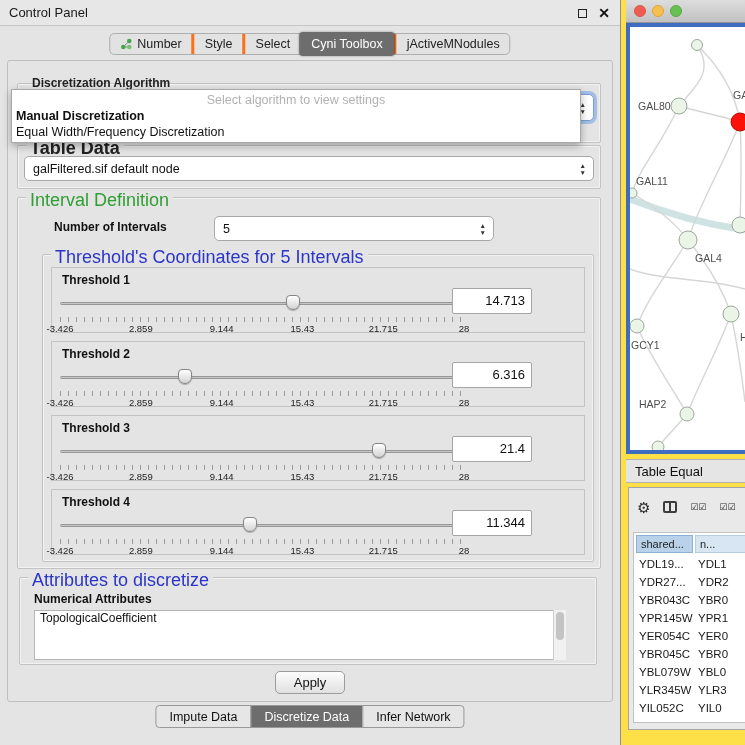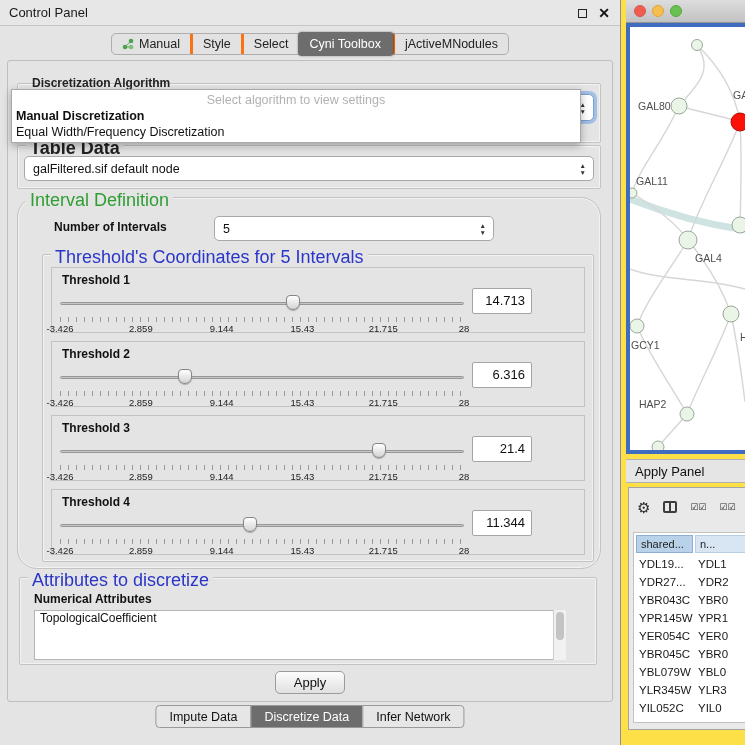--- a/index.html
+++ b/index.html
@@ -32,37 +32,37 @@
   .algo-combo { left:6px; top:10px; right:6px; height:27px; border-color:#7aa0d0; box-shadow:0 0 0 3px rgba(110,160,230,.55); }
 
   .popup { position:absolute; left:3px; top:28px; width:570px; background:#fff; border:1px solid #a9a9a9; box-shadow:0 3px 8px rgba(0,0,0,.3); z-index:10; padding:2px 0; }
   .popup-header { text-align:center; color:#b2b2b2; font-size:12.5px; line-height:16px; }
   .popup-item { font-size:12.5px; color:#111; line-height:16px; padding-left:4px; }
   .popup-item.bold { font-weight:bold; }
 
   .tabledata-group { left:9px; top:84px; width:584px; height:44px; }
   .td-combo { left:6px; top:10px; right:6px; height:25px; }
 
-  .interval-group { left:9px; top:136px; width:584px; height:372px;border-radius:20px; }
+  .interval-group { left:9px; top:136px; width:584px; height:372px; }
   .interval-group > .group-title { color:var(--green_title); }
   .num-label { position:absolute; left:36px; top:22px; font-size:12px; font-weight:bold; color:#111; }
   .num-combo { left:196px; top:18px; width:280px; height:25px; }
 
   .thr-group { left:24px; top:56px; width:552px; height:308px; }
   .thr-group > .group-title { color:var(--blue_title); }
 
   .th-panel { position:absolute; left:8px; width:534px; height:66px; border:1px solid #c3c3c3; background:#e4e4e4;padding-left:16px; }
   .th-label { position:absolute; left:10px; top:5px; font-size:12px; font-weight:bold; color:#111; }
   .slider { position:absolute; left:8px; top:26px; width:404px; height:38px; }
   .track { position:absolute; left:0; right:0; top:8px; height:3px; background:#c6c6c6; border:1px solid #979797; border-radius:2px; }
   .thumb { position:absolute; top:1px; width:14px; height:15px; margin-left:-7px; background:linear-gradient(#ffffff,#d3d3d3); border:1px solid #868686; border-radius:4px 4px 7px 7px; box-shadow:0 1px 1px rgba(0,0,0,.25); }
   .ticks { position:absolute; left:0; right:0; top:23px; height:5px; background:repeating-linear-gradient(90deg,#9a9a9a 0 1px,transparent 1px 8px); }
   .scale { position:absolute; left:0; right:0; top:29px; height:11px; font-size:9.5px; color:#222; }
   .scale-label { position:absolute; transform:translateX(-50%); white-space:nowrap; }
-  .th-value { position:absolute; right:52px; top:20px; width:60px; height:26px; background:#fff; border:1px solid #a5a5a5; border-radius:2px; font-size:13px; color:#111; line-height:24px; text-align:right; padding-right:6px; }
+  .th-value { position:absolute; right:52px; top:20px; width:80px; height:26px; background:#fff; border:1px solid #a5a5a5; border-radius:2px; font-size:13px; color:#111; line-height:24px; text-align:right; padding-right:6px; }
 
   .attr-group { left:11px; top:516px; width:578px; height:88px; }
   .attr-group > .group-title { color:var(--blue_title); }
   .attr-label { position:absolute; left:14px; top:14px; font-size:12px; font-weight:bold; color:#111; }
   .listbox { position:absolute; left:14px; top:32px; width:532px; height:50px; background:#fff; border:1px solid #b5b5b5; overflow:hidden; font-size:12px; color:#111; }
   .listbox .li { line-height:15px; padding-left:5px; white-space:nowrap; }
   .vscroll { position:absolute; right:0; top:0; bottom:0; width:13px; background:#f1f1f1; border-left:1px solid #ccc; }
   .vthumb { position:absolute; left:2px; top:2px; width:8px; height:28px; background:#c4c4c4; border-radius:4px; }
 
   .apply-btn { position:absolute; left:50%; transform:translateX(-50%); top:610px; width:70px; height:23px; background:linear-gradient(#fdfdfd,#e0e0e0); border:1px solid #9c9c9c; border-radius:5px; font-size:13px; color:#111; font-family:"Liberation Sans", sans-serif; }
@@ -121,21 +121,21 @@
 
     <div class="tabbar">
       <div class="tab">
         <svg width="12" height="12">
           <line x1="3" y1="9" x2="9" y2="3" stroke="#8a8a8a" stroke-width="1"></line>
           <line x1="3" y1="9" x2="9" y2="9" stroke="#8a8a8a" stroke-width="1"></line>
           <circle cx="3" cy="9" r="2.3" fill="#49a64f"></circle>
           <circle cx="9" cy="3" r="2.3" fill="#49a64f"></circle>
           <circle cx="9" cy="9" r="2.3" fill="#79c379"></circle>
         </svg>
-        <span>Manual</span>
+        <span>Number</span>
       </div>
       <div class="tab">
           <span>Style</span>
         </div>
       <div class="tab">
           <span>Select</span>
         </div>
       <div class="tab active">
           <span>Cyni Toolbox</span>
         </div>
@@ -327,21 +327,21 @@
         <text class="nlabel" x="103" y="72">GA</text>
         <text class="nlabel" x="6" y="158">GAL11</text>
         <text class="nlabel" x="65" y="235">GAL4</text>
         <text class="nlabel" x="1" y="322">GCY1</text>
         <text class="nlabel" x="110" y="314">H</text>
         <text class="nlabel" x="9" y="381">HAP2</text>
       </svg>
     </div>
   </div>
 
-  <div class="table-panel-bar">Apply Panel</div>
+  <div class="table-panel-bar">Table Equal</div>
 
   <div class="table-window">
     <div class="t-toolbar">
       <span class="gear">⚙</span>
       <span class="cols-icon"></span>
       <span class="checks">☑☑</span>
       <span class="checks">☑☑</span>
     </div>
     <div class="t-body">
       <div class="hcell h0">shared...</div>

